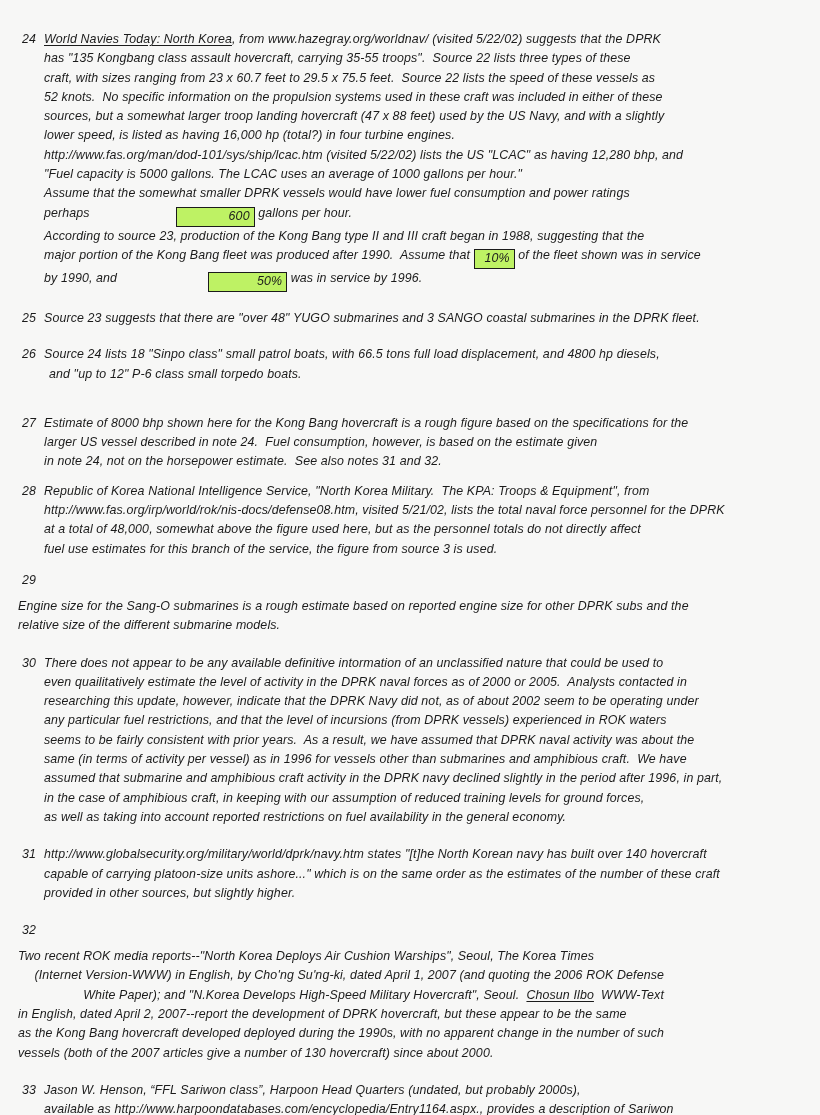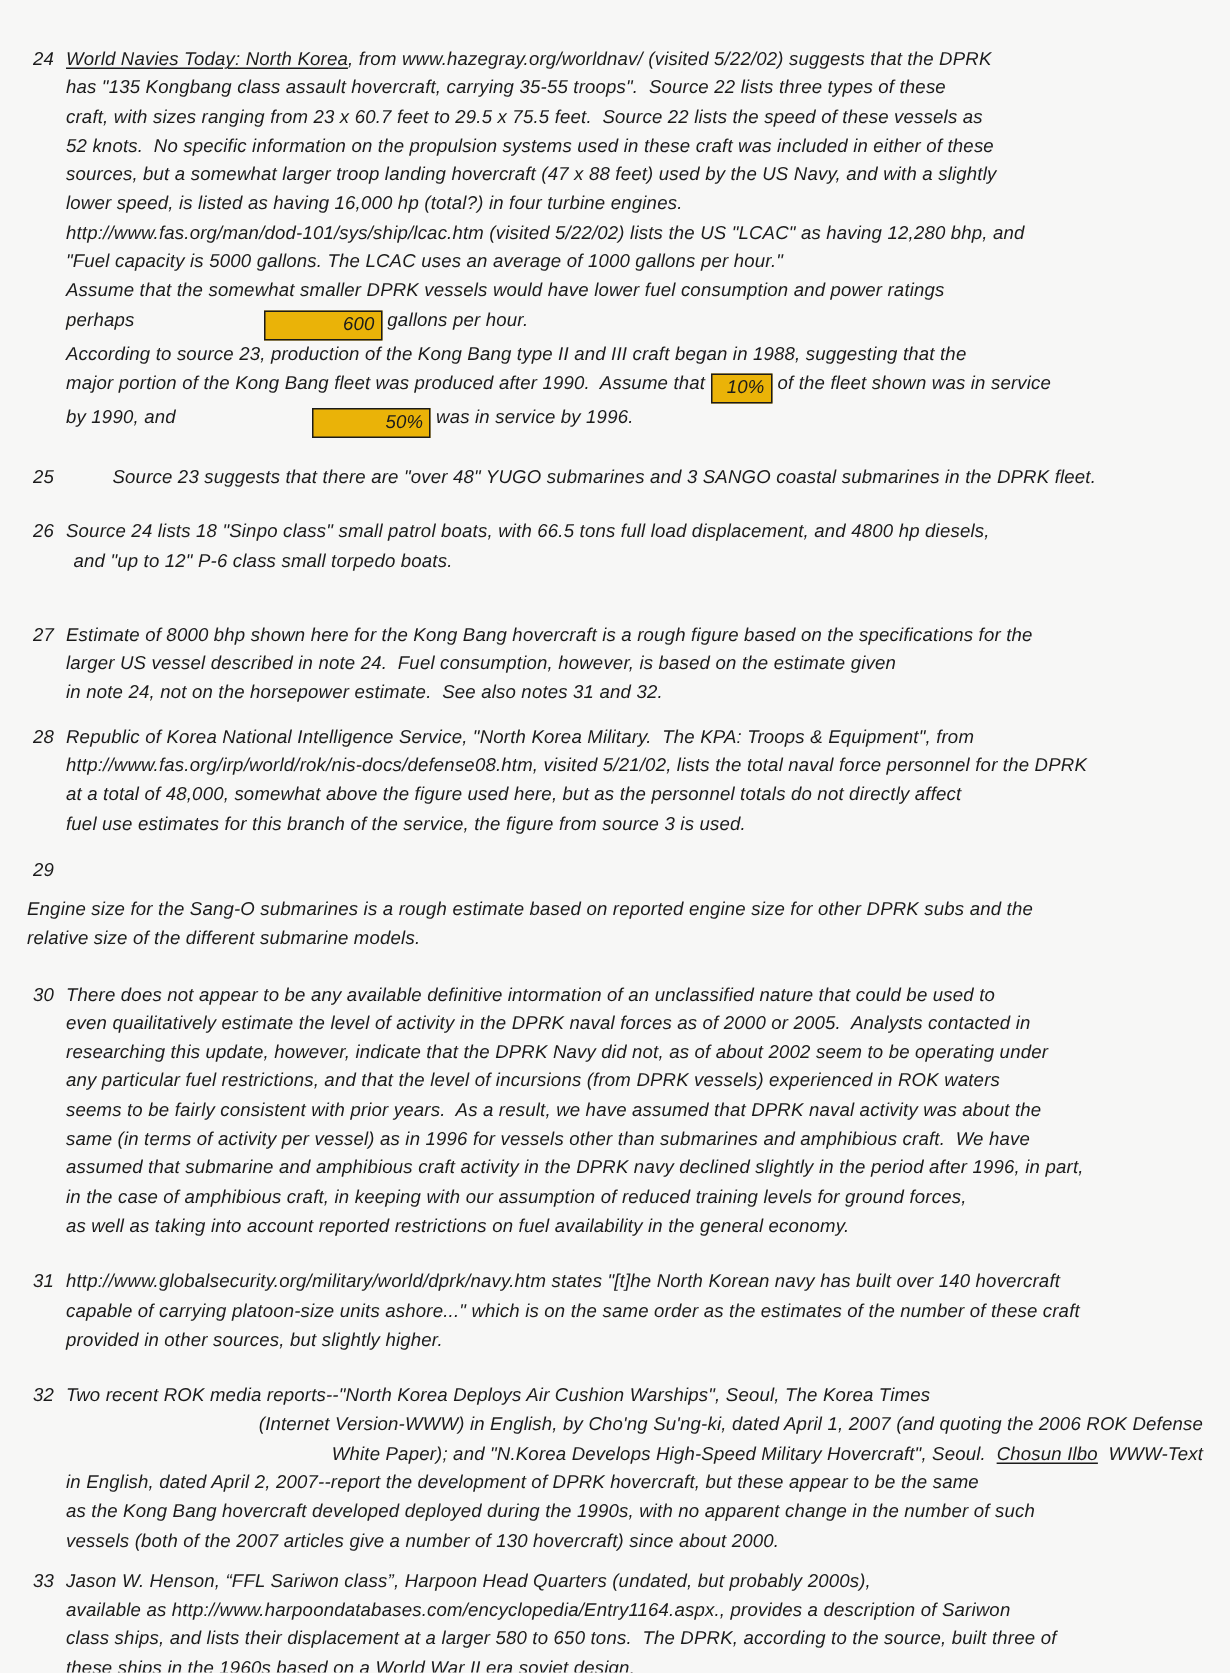--- a/index.html
+++ b/index.html
@@ -64,42 +64,42 @@
   }
 
   .ul {
     text-decoration: underline;
     text-underline-offset: 2px;
   }
 
   .valbox {
     display: inline-block;
     border: 1.6px solid #1b1b1b;
-    background: #eab308;
+    background: #bef264;
     font-style: italic;
     font-size: 12.4px;
     line-height: 15px;
     text-align: right;
     padding: 1px 4px 2px 4px;
     vertical-align: -3px;
     box-sizing: border-box;
   }
 
   .valbox.wide { width: 79px; }
   .valbox.narrow { width: 41px; }
 
   #n24 { margin-bottom: 17px; }
-  #n25 { margin-bottom: 17px; gap: 31px; }
+  #n25 { margin-bottom: 17px; }
   #n26 { margin-bottom: 30px; }
   #n27 { margin-bottom: 10px; }
   #n28 { margin-bottom: 12px; }
   #n29 { margin-bottom: 18px; flex-direction: column; }
   #n30 { margin-bottom: 18px; }
   #n31 { margin-bottom: 18px; }
-  #n32 { margin-bottom: 8px; }
+  #n32 { margin-bottom: 18px; flex-direction: column; }
 </style>
 </head>
 <body>
 
 <div class="page">
 
   <div class="note" id="n24">
     <div class="note-num">24</div>
     <div class="note-body">
       <span class="line"><span class="ul">World Navies Today: North Korea</span><span>, from www.hazegray.org/worldnav/ (visited 5/22/02) suggests that the DPRK</span></span>

